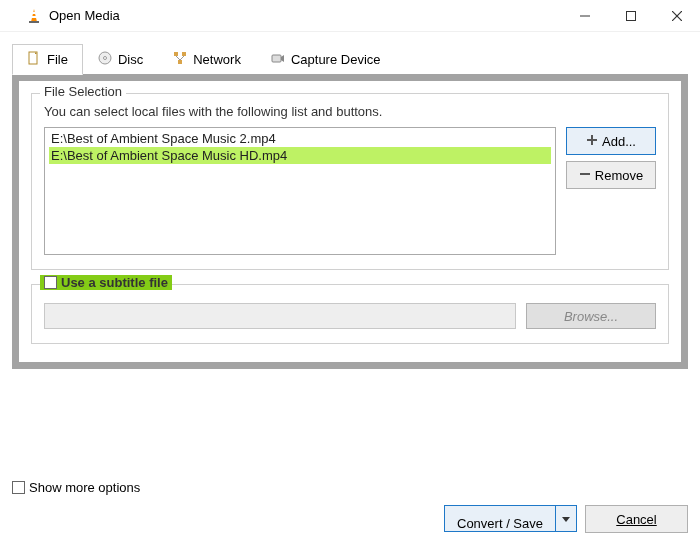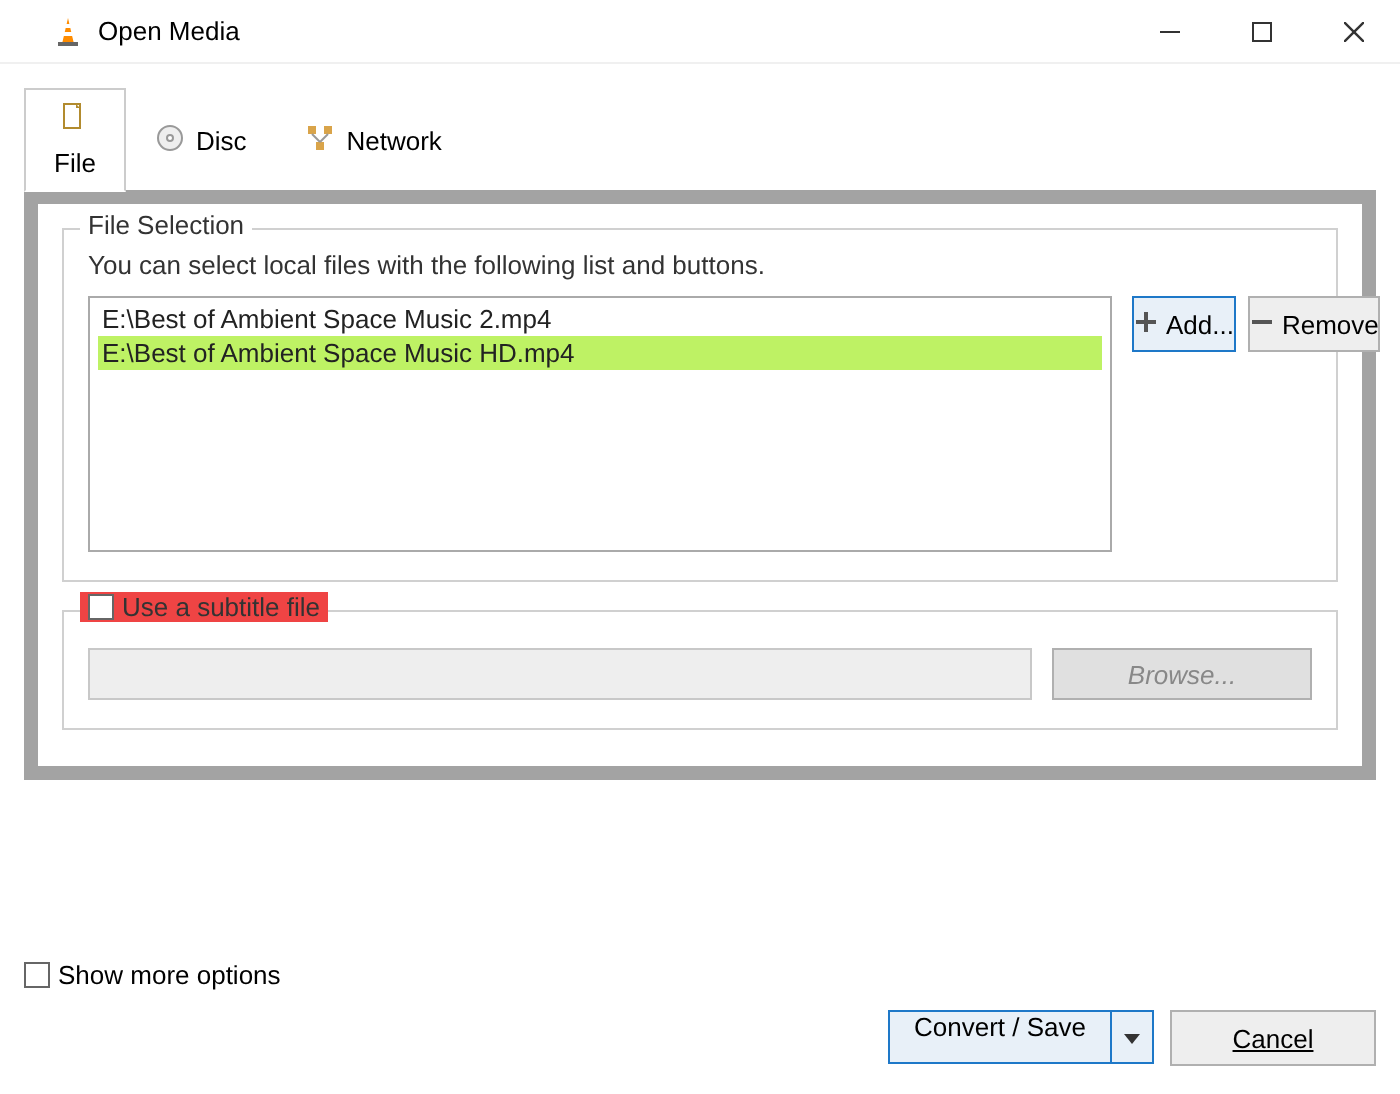--- a/index.html
+++ b/index.html
@@ -8,50 +8,50 @@
     
     .titlebar { height: 32px; display: flex; align-items: center; padding-left: 25px; border-bottom: 1px solid #f0f0f0; }
     .titlebar .app-icon { width: 18px; height: 18px; margin-right: 6px; }
     .titlebar .title { color: #000; font-size: 13px; }
     .win-controls { position: absolute; right: 0; top: 0; display: flex; }
     .win-btn { width: 46px; height: 32px; display: flex; align-items: center; justify-content: center; font-family: Arial, sans-serif; }
     
     
     .tabs { display: flex; margin: 12px 12px 0 12px; }
     .tab { padding: 6px 14px; display: flex; align-items: center; gap: 6px; border: 1px solid transparent; cursor: pointer; }
-    .tab.active { border: 1px solid #ccc; border-bottom: 1px solid #fff; background: #fff; z-index: 2; flex-direction: column; }
+    .tab.active { border: 1px solid #ccc; border-bottom: 1px solid #fff; background: #fff; z-index: 2; }
     
     
     .panel { border: 7px solid #a3a3a3; margin: 0 12px 0 12px; padding: 12px 12px 18px 12px; margin-top: -1px; }
     
     
     .fieldset { border: 1px solid #d0d0d0; padding: 10px 12px 14px 12px; position: relative; }
     .fieldset .legend { position: absolute; top: -10px; left: 8px; background: #fff; padding: 0 4px; color: #333; }
     .field-desc { color: #333; margin-bottom: 8px; }
     .file-row { display: flex; gap: 10px; }
     .file-list { flex: 1; border: 1px solid #aaa; height: 128px; background: #fff; padding: 2px 4px; overflow: auto; }
     .file-item { padding: 1px 2px; color: #222; }
     .file-item.selected { background: #bef264; }
-    .file-buttons { display: flex; gap: 6px; width: 90px; }
+    .file-buttons { display: flex; flex-direction: column; gap: 6px; width: 90px; }
     .btn { height: 28px; border: 1px solid #b0b0b0; background: #eee; display: flex; align-items: center; justify-content: center; gap: 4px; cursor: pointer; }
     .btn.primary { border: 1px solid #1e78c8; background: #e8f0f8; }
     .btn.dimmed { color: #888; background: #e0e0e0; }
     
     
     .fieldset2 { border: 1px solid #d0d0d0; padding: 18px 12px 14px 12px; margin-top: 14px; position: relative; }
-    .sub-legend { position: absolute; top: -10px; left: 8px; background: #ef4444; padding: 0 4px; display: flex; align-items: center; gap: 4px; color: #333; }
+    .sub-legend { position: absolute; top: -10px; left: 8px; background: #84cc16; padding: 0 4px; display: flex; align-items: center; gap: 4px; color: #333; font-weight: bold; }
     .checkbox { width: 13px; height: 13px; border: 1px solid #666; background: #fff; display: inline-block; }
     .sub-row { display: flex; gap: 10px; align-items: center; font-style: italic; }
     .sub-input { flex: 1; height: 26px; border: 1px solid #c8c8c8; background: #eee; }
     .browse-btn { width: 130px; height: 26px; }
     
     
     .bottom-opts { position: absolute; left: 12px; bottom: 52px; display: flex; align-items: center; gap: 4px; }
     .bottom-bar { position: absolute; right: 12px; bottom: 14px; display: flex; gap: 8px; }
-    .convert-btn { height: 27px; border: 1px solid #1e78c8; background: #e8f0f8; display: flex; align-items: flex-start; cursor: pointer; }
+    .convert-btn { height: 27px; border: 1px solid #1e78c8; background: #e8f0f8; display: flex; align-items: flex-end; cursor: pointer; }
     .convert-main { padding: 0 12px; }
     .convert-arrow { border-left: 1px solid #1e78c8; padding: 0 6px; height: 100%; display: flex; align-items: center; }
     .cancel-btn { width: 103px; text-decoration: underline; }
   </style>
 </head>
 <body>
 
 <div class="titlebar">
   <span class="app-icon">
     <svg viewBox="0 0 18 18" width="18" height="18">
@@ -105,20 +105,29 @@
     <span>
       <svg width="14" height="14">
           <rect x="1" y="1" width="4" height="4" fill="#d9a44a"></rect>
           <rect x="9" y="1" width="4" height="4" fill="#d9a44a"></rect>
           <rect x="5" y="9" width="4" height="4" fill="#d9a44a"></rect>
           <line x1="3" y1="5" x2="7" y2="9" stroke="#999"></line>
           <line x1="11" y1="5" x2="7" y2="9" stroke="#999"></line>
         </svg>
     </span>
     <span>Network</span>
+  </div>
+  <div class="tab">
+    <span>
+      <svg width="14" height="14">
+          <rect x="1" y="4" width="9" height="7" rx="1" fill="#ddd" stroke="#888"></rect>
+          <polygon points="10,6 13,4 13,11 10,9" fill="#888"></polygon>
+        </svg>
+    </span>
+    <span>Capture Device</span>
   </div>
 </div>
 
 <div class="panel">
 
   <div class="fieldset">
     <div class="legend">File Selection</div>
     <div class="field-desc">You can select local files with the following list and buttons.</div>
     <div class="file-row">
       <div class="file-list">

